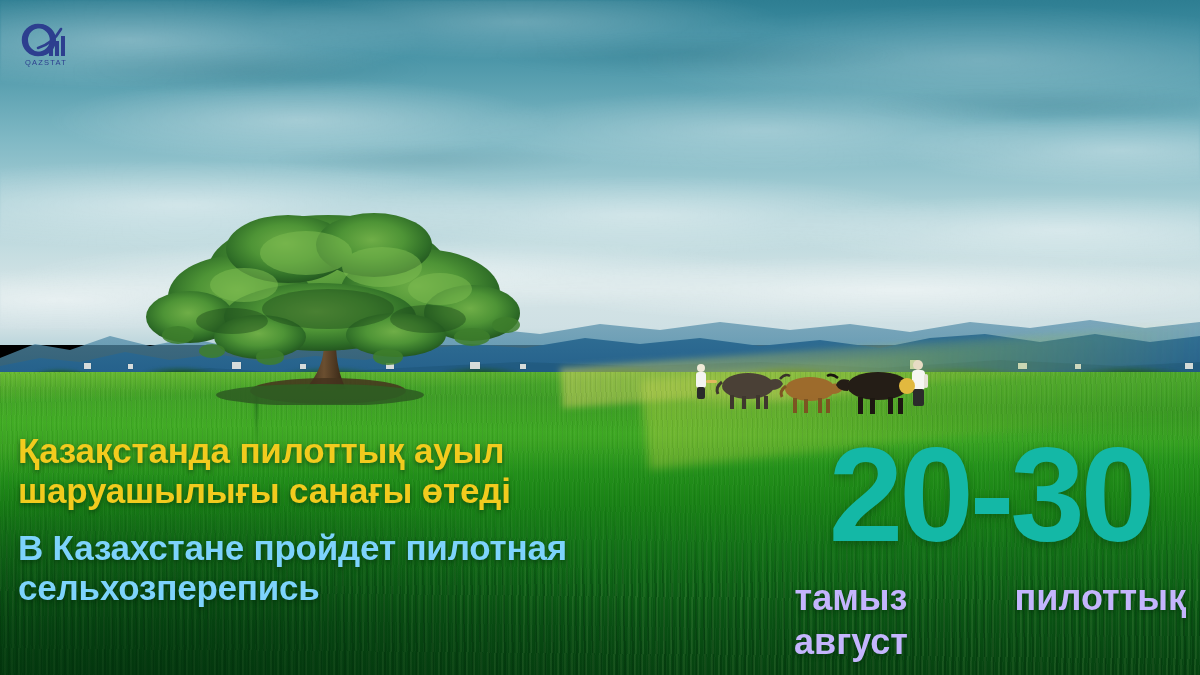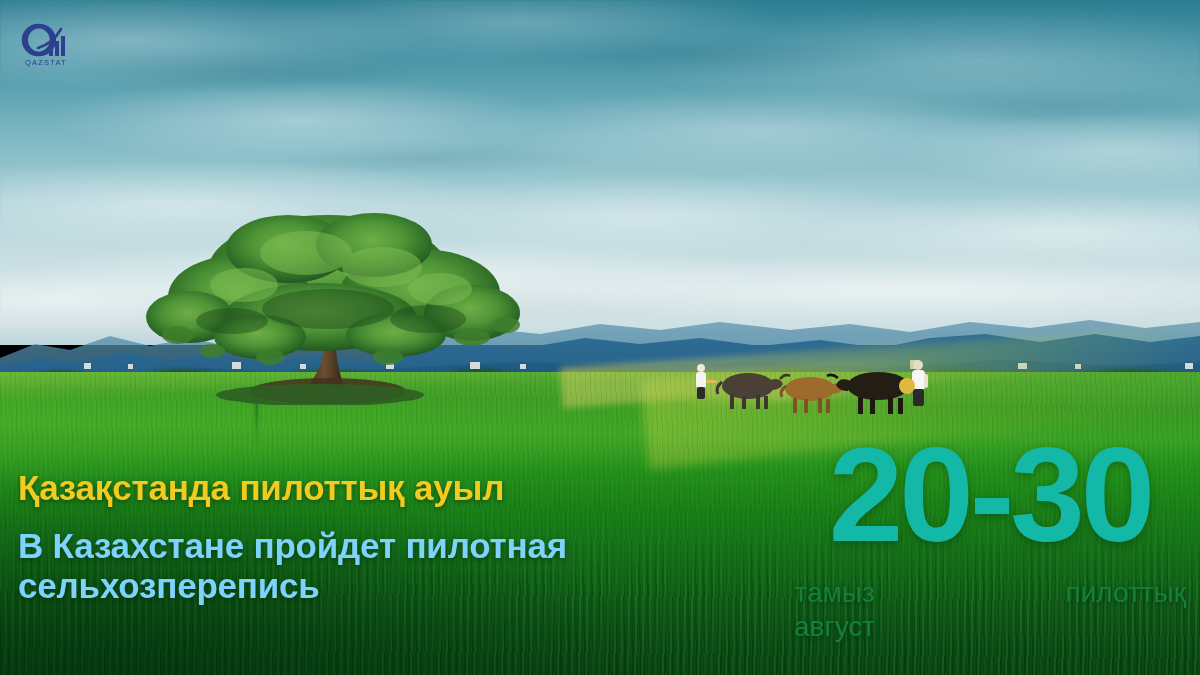--- a/index.html
+++ b/index.html
@@ -168,21 +168,21 @@
     background:radial-gradient(ellipse 150px 14px at 150px 16px, rgba(205,205,95,.55), rgba(0,0,0,0) 72%);
     transform:rotate(-5deg); filter:blur(3px);
   }
 
   
   .logo { position:absolute; left:14px; top:18px; width:64px; height:50px; }
   .logo svg { display:block; }
 
   
   .headline {
-    position:absolute; left:18px; top:468px; width:700px;
+    position:absolute; left:18px; top:431px; width:700px;
   }
   .hl-kz {
     color:#F2CB1E;
     font-size:35px; font-weight:bold; line-height:1.13;
     letter-spacing:-0.2px;
     text-shadow:0 2px 5px rgba(0,35,10,.55);
   }
   .hl-ru {
     margin-top:18px;
     color:#7dd3fc;
@@ -200,22 +200,22 @@
     font-size:134px; font-weight:bold; line-height:.82;
     letter-spacing:-4px;
     text-shadow:0 3px 8px rgba(0,35,10,.35);
   }
   .months {
     display:flex; justify-content:space-between;
     margin-top:26px; padding:0 4px;
   }
   .month { text-align:center; }
   .month .m-kz, .month .m-ru {
-    color:#15803d;
-    font-size:28px; font-weight:normal; line-height:1.22;
+    color:#c4b5fd;
+    font-size:36px; font-weight:bold; line-height:1.22;
     text-shadow:0 2px 5px rgba(0,35,10,.5);
     white-space:nowrap;
   }
 </style>
 </head>
 <body>
 
 <div class="poster">
 
   <div class="sky"></div>
@@ -396,20 +396,21 @@
       <rect x="35" y="28" width="4" height="10" fill="#2D3F8F"></rect>
       <rect x="41" y="23" width="4" height="15" fill="#2D3F8F"></rect>
       <rect x="47" y="18" width="4" height="20" fill="#2D3F8F"></rect>
       <text x="32" y="47" font-family="Liberation Sans, sans-serif" font-size="7.5" letter-spacing="1.2" fill="#2D3F8F" text-anchor="middle">QAZSTAT</text>
     </svg>
   </div>
 
   <div class="headline">
     <div class="hl-kz">
       <div>Қазақстанда пилоттық ауыл</div>
+      <div>шаруашылығы санағы өтеді</div>
     </div>
     <div class="hl-ru">
       <div>В Казахстане пройдет пилотная</div>
       <div>сельхозперепись</div>
     </div>
   </div>
 
   <div class="dates">
     <div class="dates-range">20-30</div>
     <div class="months">

